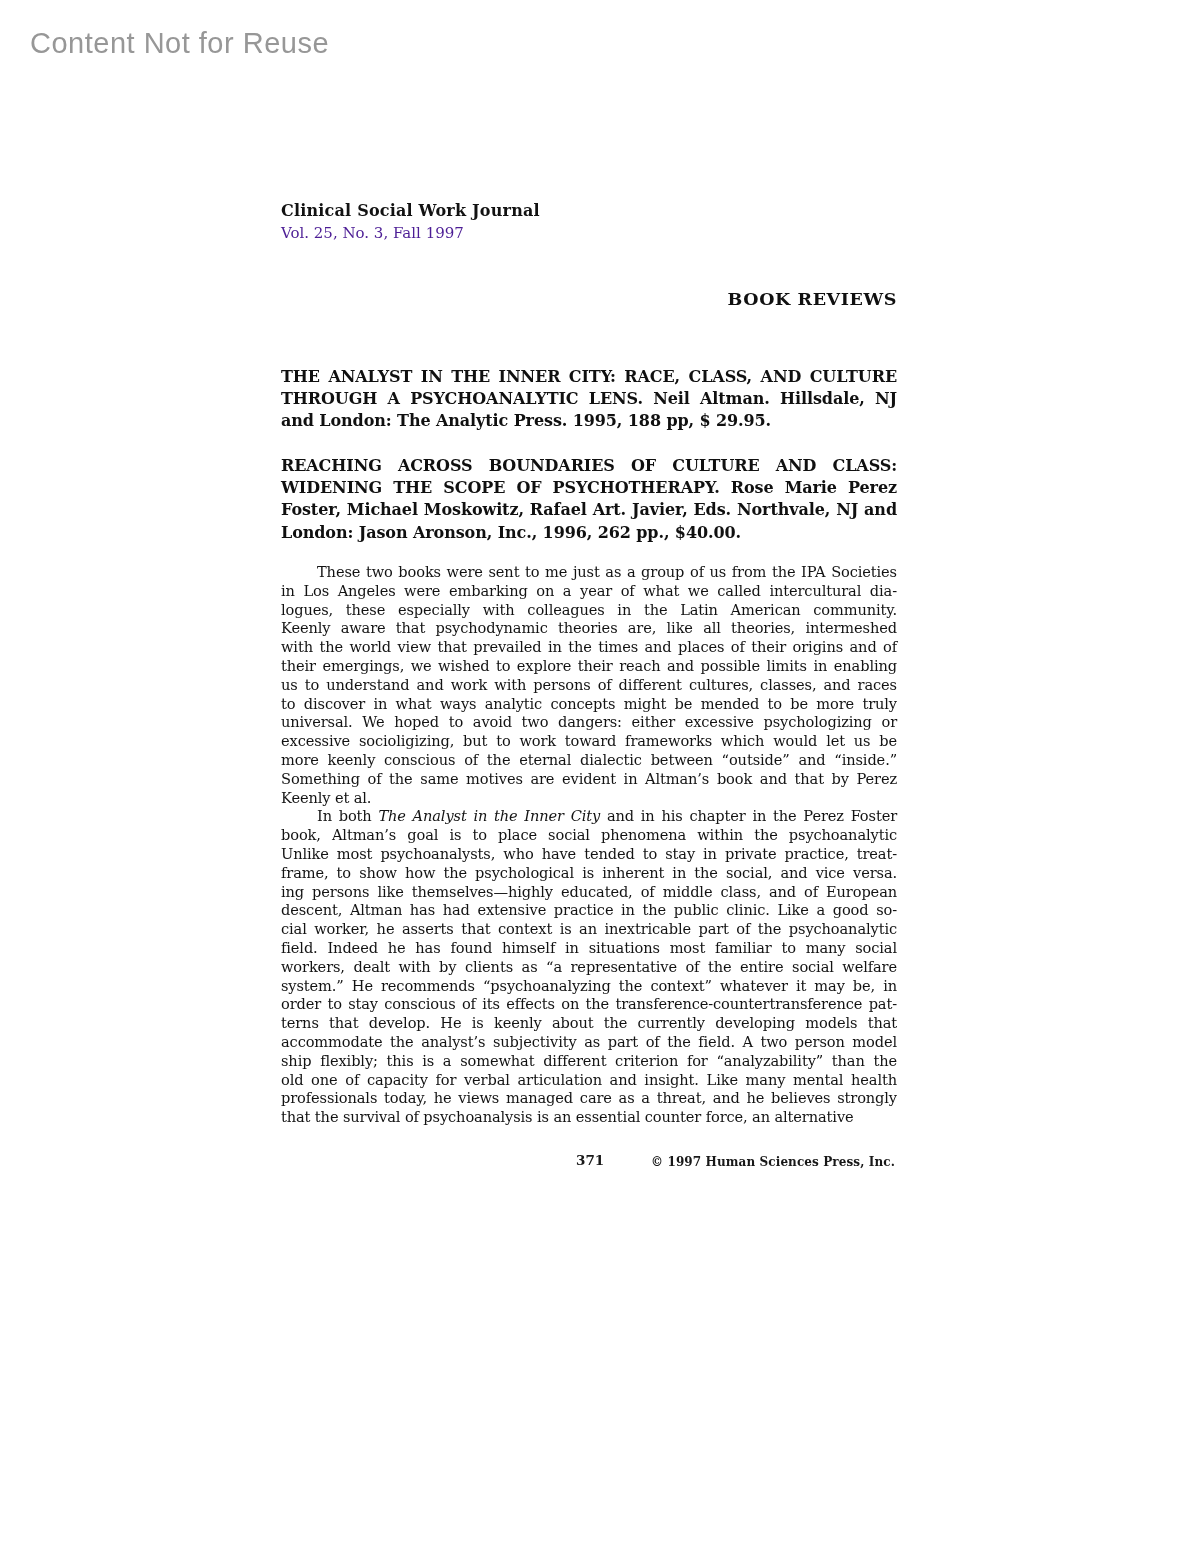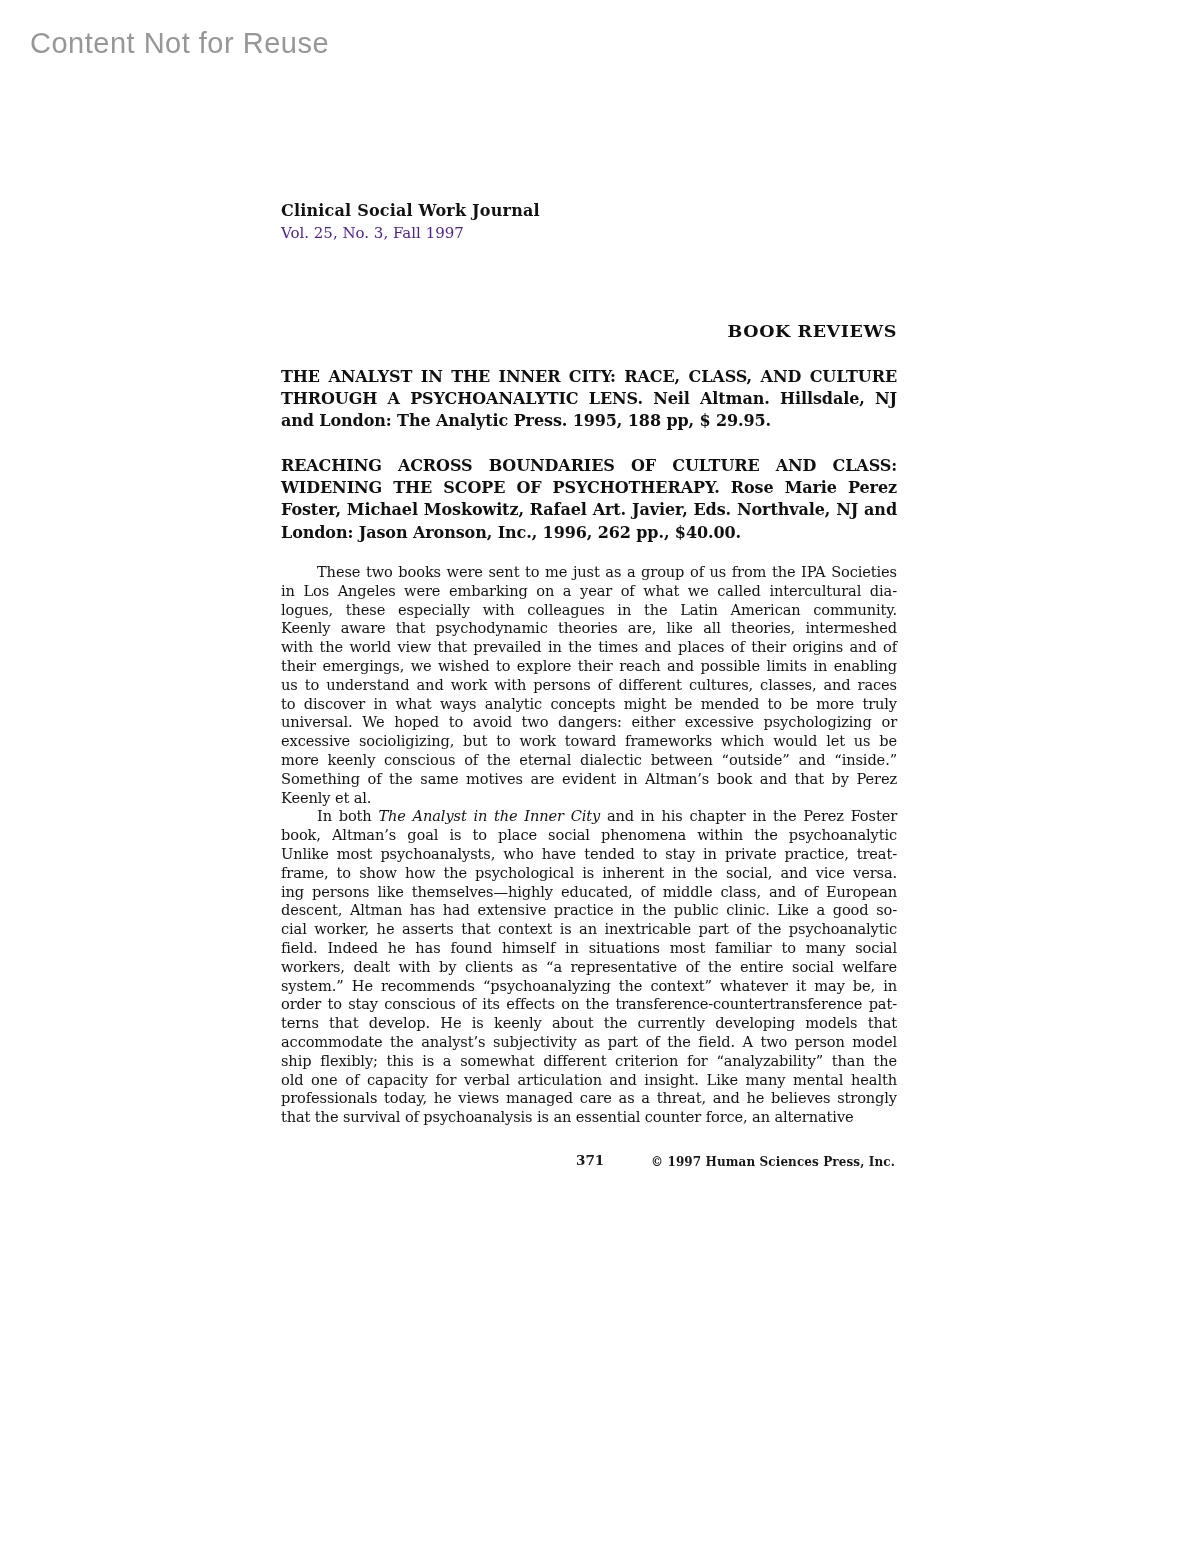--- a/index.html
+++ b/index.html
@@ -45,21 +45,20 @@
   .section-heading {
     position: absolute;
     top: 289px;
     left: 0;
     width: 100%;
     text-align: right;
     font-size: 17.5px;
     font-weight: 700;
     letter-spacing: 0.6px;
     color: #101010;
-    margin-top: 32px;
   }
   .cite { position: absolute; left: 0; width: 100%; }
   .cite-1 { top: 366px; }
   .cite-2 { top: 455px; }
   .cite .line {
     font-size: 16px;
     font-weight: 700;
     line-height: 22.2px;
     letter-spacing: -0.1px;
     color: #101010;

